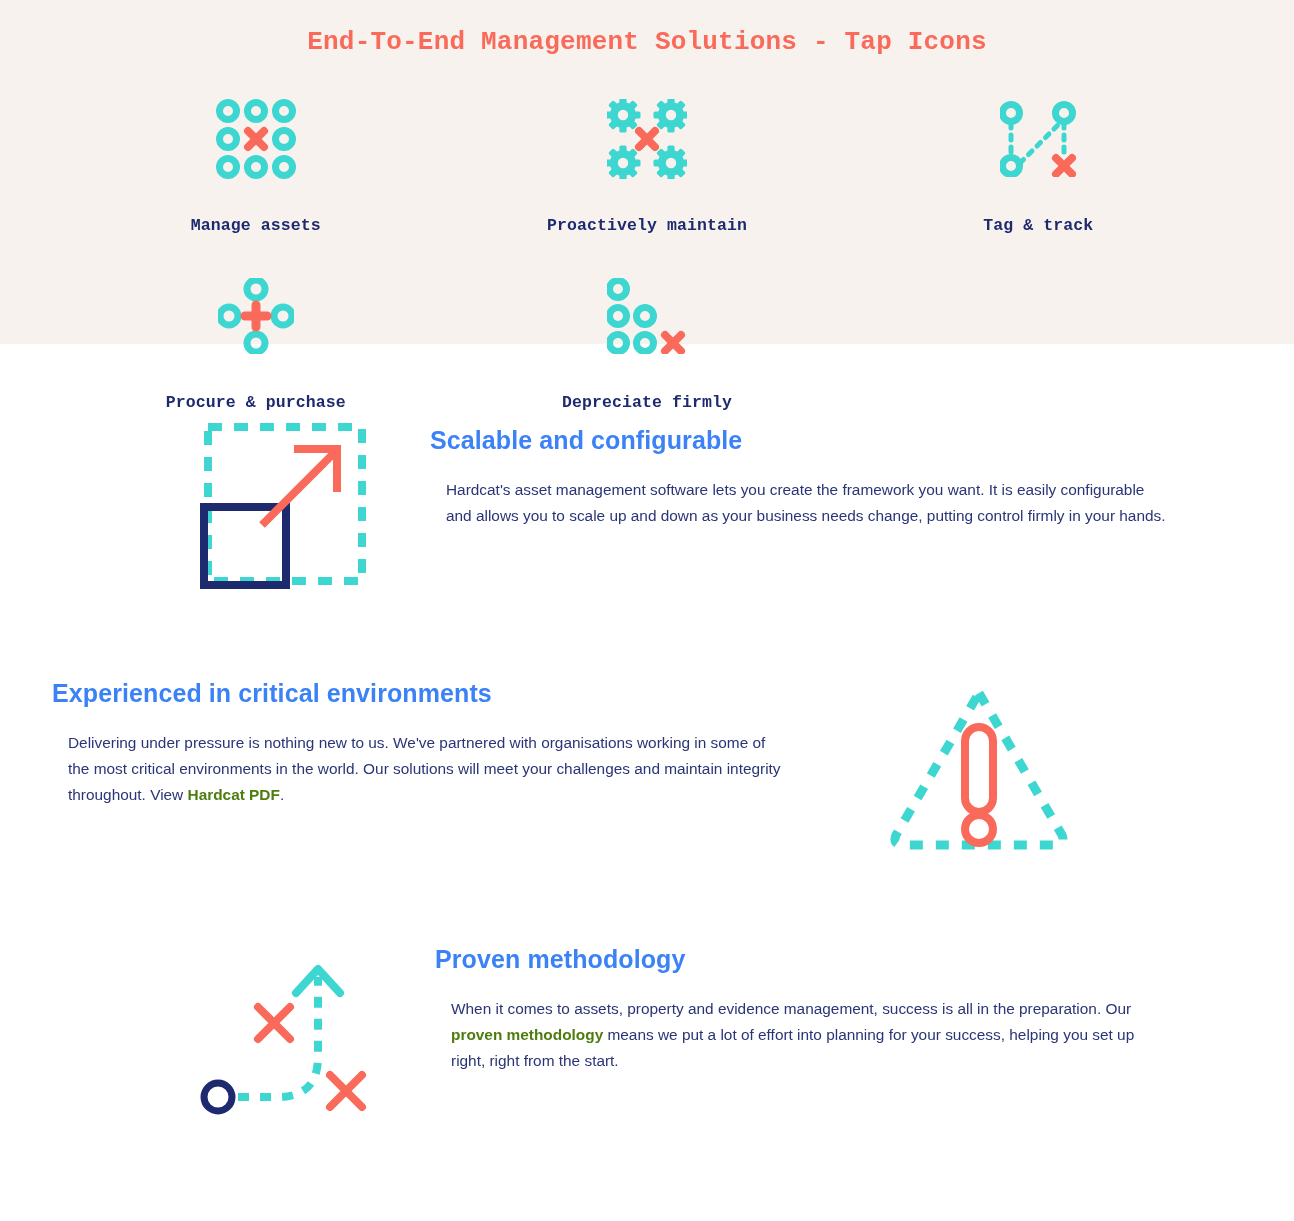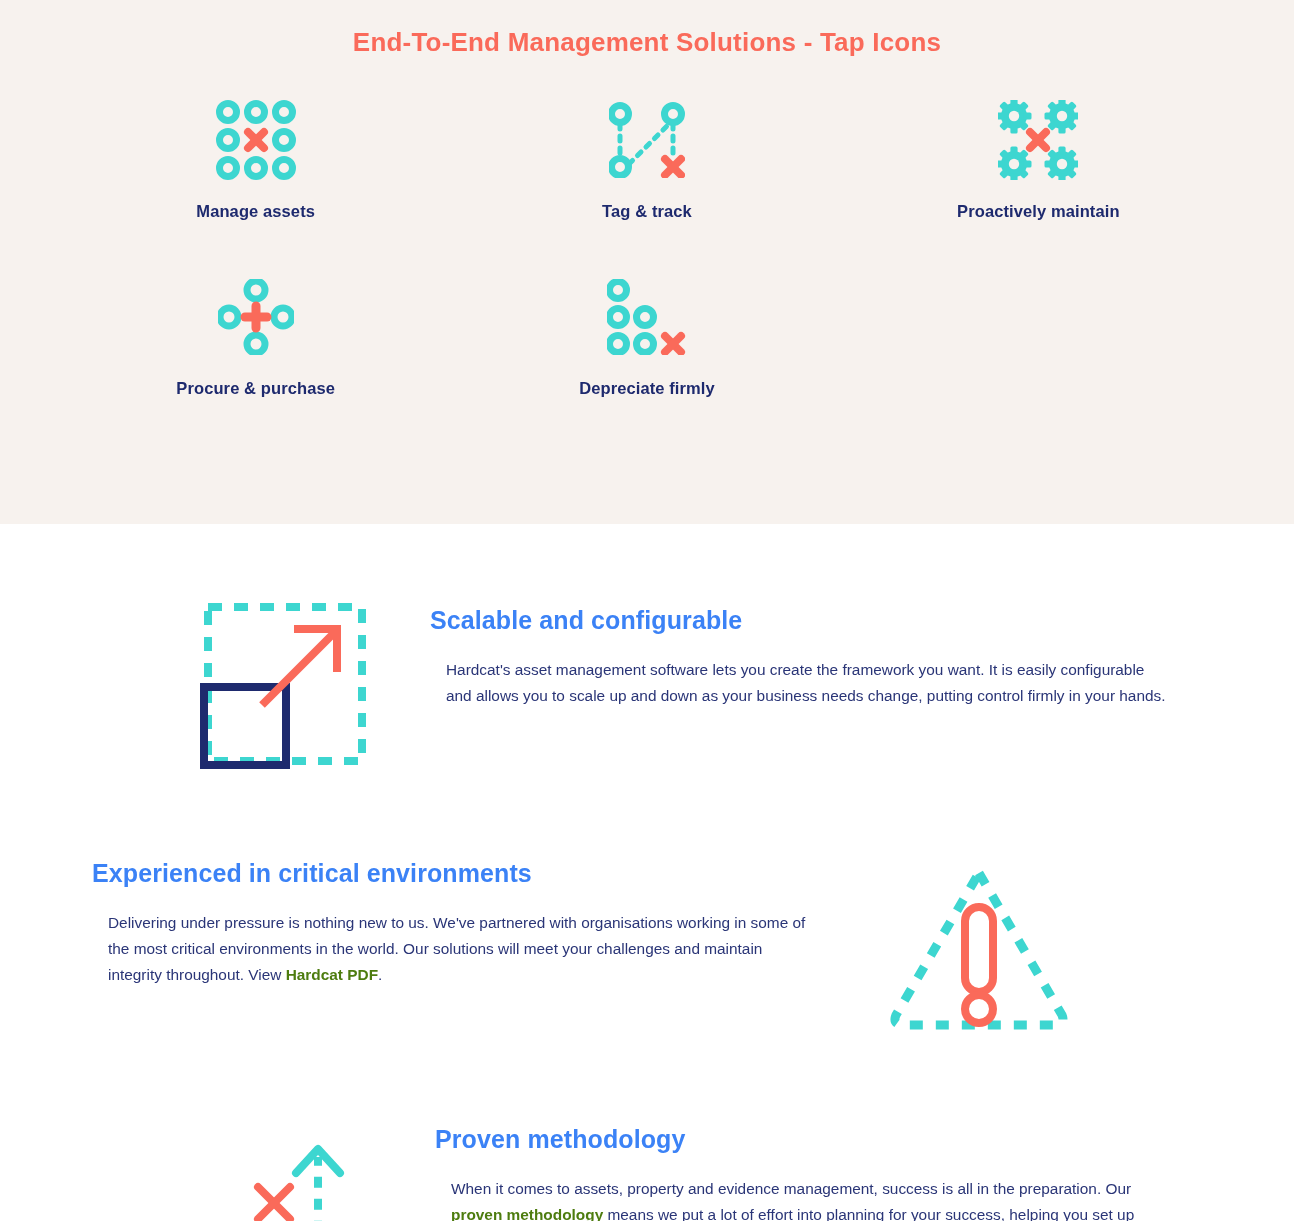--- a/index.html
+++ b/index.html
@@ -12,23 +12,24 @@
     background: #ffffff;
     font-family: "Liberation Sans", sans-serif;
     overflow: hidden;
     position: relative;
   }
 
   
   .icons-panel {
     background: #f7f2ee;
     width: 1294px;
-    height: 524px;
+    height: 344px;
     box-sizing: border-box;
     position: relative;
+    font-family: Liberation Mono, monospace;
   }
 
   .panel-title {
     text-align: center;
     color: #fa6a5a;
     font-size: 26px;
     font-weight: bold;
     letter-spacing: 0.2px;
     padding-top: 27px;
     margin: 0;
@@ -42,20 +43,21 @@
     padding: 0 60px;
     box-sizing: border-box;
   }
 
   .icon-cell {
     display: flex;
     flex-direction: column;
     align-items: center;
     justify-content: flex-start;
     cursor: pointer;
+    gap: 15px;
   }
 
   .icon-art {
     height: 84px;
     display: flex;
     align-items: center;
     justify-content: center;
   }
 
   .icon-label {
@@ -76,21 +78,21 @@
     display: flex;
     align-items: flex-start;
     box-sizing: border-box;
   }
 
   .feature-row.left-icon {
     padding: 0 110px 0 200px;
   }
 
   .feature-row.right-icon {
-    padding: 0 220px 0 92px;
+    padding: 0 220px 0 52px;
   }
 
   .feature-art {
     flex: 0 0 auto;
     display: flex;
     align-items: flex-start;
     justify-content: center;
   }
 
   .feature-text {
@@ -156,42 +158,20 @@
           </g>
           <g stroke="#fa6a5a" stroke-width="8" stroke-linecap="round">
             <line x1="32" y1="32" x2="48" y2="48"></line>
               <line x1="48" y1="32" x2="32" y2="48"></line>
           </g>
         </svg>
       </div>
       <div class="icon-label">Manage assets</div>
     </div>
 
-
-    <div class="icon-cell">
-      <div class="icon-art">
-        <svg width="76" height="76" viewBox="0 0 76 76">
-          <g stroke="#3dd6d0" stroke-width="5" stroke-linecap="round" stroke-dasharray="5 7" fill="none">
-            <line x1="11" y1="22" x2="11" y2="56"></line>
-            <line x1="20" y1="62" x2="58" y2="24"></line>
-            <line x1="64" y1="22" x2="64" y2="56"></line>
-          </g>
-          <g fill="none" stroke="#3dd6d0" stroke-width="7">
-            <circle cx="11" cy="12" r="8.5"></circle>
-              <circle cx="64" cy="12" r="8.5"></circle>
-              <circle cx="11" cy="65" r="8.5"></circle>
-          </g>
-          <g stroke="#fa6a5a" stroke-width="8" stroke-linecap="round">
-            <line x1="56" y1="57" x2="72" y2="73"></line>
-              <line x1="72" y1="57" x2="56" y2="73"></line>
-          </g>
-        </svg>
-      </div>
-      <div class="icon-label">Tag &amp; track</div>
-    </div>
 
     <div class="icon-cell">
       <div class="icon-art">
         <svg width="80" height="80" viewBox="0 0 80 80">
           <defs>
             <g id="gear">
               <g fill="#3dd6d0">
                 <circle cx="0" cy="0" r="13"></circle>
                 <rect x="-3.6" y="-17.5" width="7.2" height="8" rx="1.6"></rect>
                 <rect x="-3.6" y="9.5" width="7.2" height="8" rx="1.6"></rect>
@@ -214,20 +194,42 @@
               <line x1="48" y1="32" x2="32" y2="48"></line>
           </g>
         </svg>
       </div>
       <div class="icon-label">Proactively maintain</div>
     </div>
 
     <div class="icon-cell">
       <div class="icon-art">
         <svg width="76" height="76" viewBox="0 0 76 76">
+          <g stroke="#3dd6d0" stroke-width="5" stroke-linecap="round" stroke-dasharray="5 7" fill="none">
+            <line x1="11" y1="22" x2="11" y2="56"></line>
+            <line x1="20" y1="62" x2="58" y2="24"></line>
+            <line x1="64" y1="22" x2="64" y2="56"></line>
+          </g>
+          <g fill="none" stroke="#3dd6d0" stroke-width="7">
+            <circle cx="11" cy="12" r="8.5"></circle>
+              <circle cx="64" cy="12" r="8.5"></circle>
+              <circle cx="11" cy="65" r="8.5"></circle>
+          </g>
+          <g stroke="#fa6a5a" stroke-width="8" stroke-linecap="round">
+            <line x1="56" y1="57" x2="72" y2="73"></line>
+              <line x1="72" y1="57" x2="56" y2="73"></line>
+          </g>
+        </svg>
+      </div>
+      <div class="icon-label">Tag &amp; track</div>
+    </div>
+
+    <div class="icon-cell">
+      <div class="icon-art">
+        <svg width="76" height="76" viewBox="0 0 76 76">
           <g fill="none" stroke="#3dd6d0" stroke-width="7">
             <circle cx="38" cy="11" r="9"></circle>
               <circle cx="38" cy="65" r="9"></circle>
             <circle cx="11" cy="38" r="9"></circle>
               <circle cx="65" cy="38" r="9"></circle>
           </g>
           <g stroke="#fa6a5a" stroke-width="9" stroke-linecap="round">
             <line x1="38" y1="27" x2="38" y2="49"></line>
               <line x1="27" y1="38" x2="49" y2="38"></line>
           </g>

